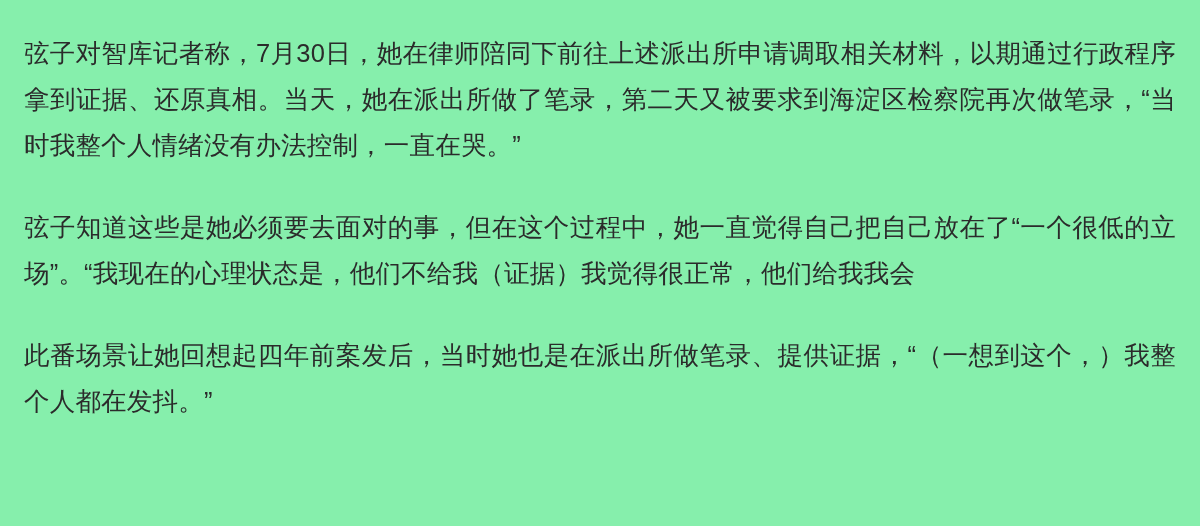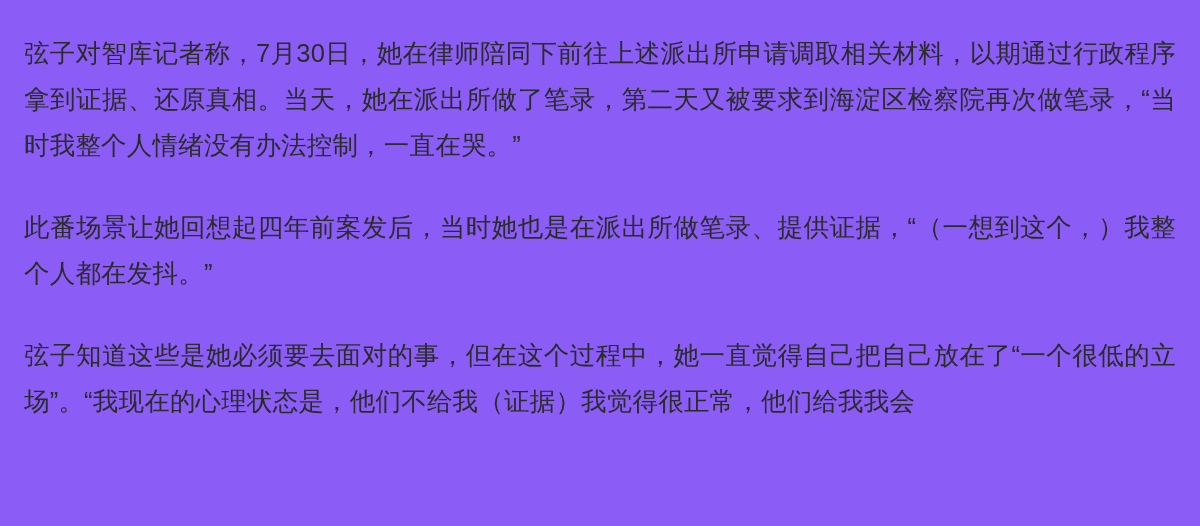--- a/index.html
+++ b/index.html
@@ -9,21 +9,21 @@
   body {
     width: 1200px;
     height: 526px;
     background: #ffffff;
     font-family: "Liberation Sans", "DejaVu Sans", sans-serif;
     overflow: hidden;
   }
   .page {
     width: 1200px;
     height: 526px;
-    background: #8b5cf6;
+    background: #86efac;
     box-sizing: border-box;
     padding: 30px 24px 0 24px;
     position: relative;
   }
   .article {
     width: 1152px;
   }
   .para {
     font-size: 25.5px;
     line-height: 46px;
@@ -37,16 +37,16 @@
   .para:last-child {
     margin-bottom: 0;
   }
 </style>
 </head>
 <body>
 
 <div class="page">
   <div class="article">
     <p class="para">弦子对智库记者称，7月30日，她在律师陪同下前往上述派出所申请调取相关材料，以期通过行政程序拿到证据、还原真相。当天，她在派出所做了笔录，第二天又被要求到海淀区检察院再次做笔录，“当时我整个人情绪没有办法控制，一直在哭。”</p>
+    <p class="para">弦子知道这些是她必须要去面对的事，但在这个过程中，她一直觉得自己把自己放在了“一个很低的立场”。“我现在的心理状态是，他们不给我（证据）我觉得很正常，他们给我我会</p>
     <p class="para">此番场景让她回想起四年前案发后，当时她也是在派出所做笔录、提供证据，“（一想到这个，）我整个人都在发抖。”</p>
-    <p class="para">弦子知道这些是她必须要去面对的事，但在这个过程中，她一直觉得自己把自己放在了“一个很低的立场”。“我现在的心理状态是，他们不给我（证据）我觉得很正常，他们给我我会</p>
   </div>
 </div>
 
 </body></html>

